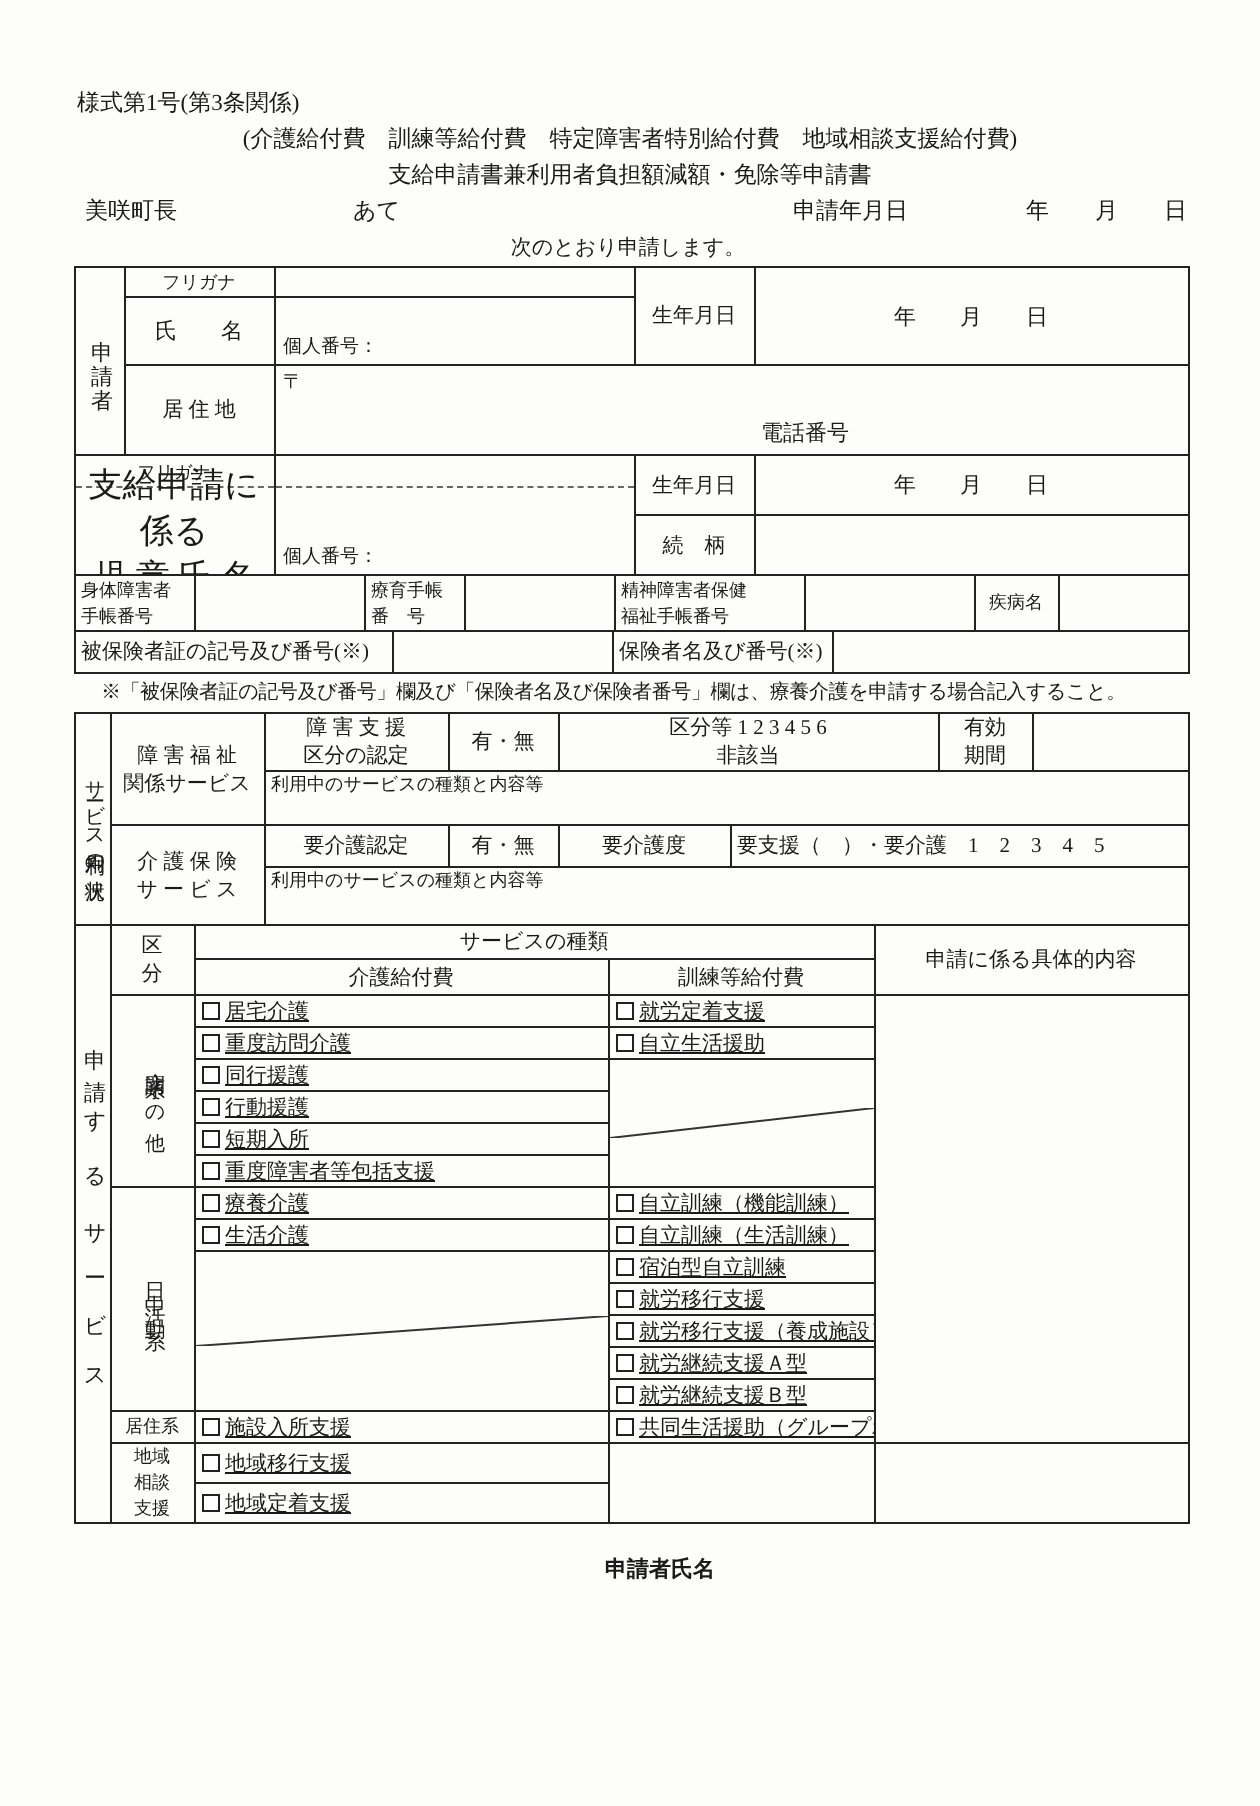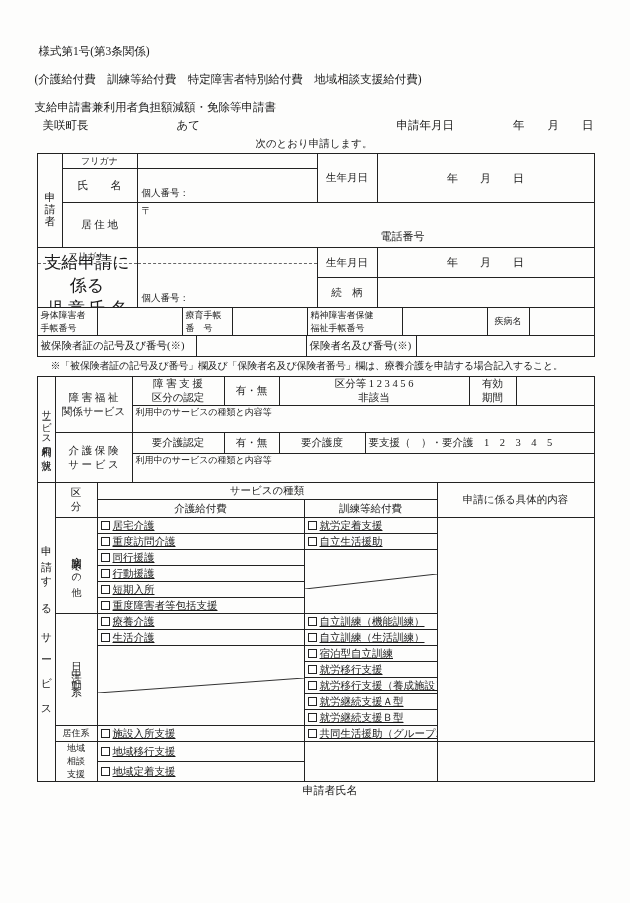--- a/index.html
+++ b/index.html
@@ -3,21 +3,21 @@
 <meta charset="utf-8">
 <style>
   * { box-sizing: border-box; margin: 0; padding: 0; }
   html,body { width: 630px; background: #fdfdfc; color: #1a1a1a;
     font-family: "Liberation Serif", "DejaVu Serif", serif; }
   body { height: 903px; overflow: hidden; }
   .page { width: 561px; margin: 0 auto; padding-top: 44px; position: relative; }
 
   
   .form-no { font-size: 11.5px; margin-left: 4px; }
-  .center-line { text-align: left; font-size: 11.5px; margin-top: 13px; }
+  .center-line { text-align: center; font-size: 11.5px; margin-top: 3px; }
   .addr-line { position: relative; height: 17px; margin-top: 3px; font-size: 11.5px; }
   .addr-line span { position: absolute; top: 0; }
   .a-name { left: 8px; font-family: Liberation Serif, serif; }
   .a-suffix { left: 142px; }
   .a-datelbl { left: 362px; }
   .a-dateval { right: 2px; }
   .intro { font-size: 10.5px; margin: 2px 0 2px -2px; text-align: center; }
 
   
   table { border-collapse: collapse; table-layout: fixed; width: 557px; margin-left: 2px; }
@@ -53,21 +53,21 @@
   .diag { padding: 0; }
   .diag svg { display: block; width: 100%; height: 100%; }
 
   .cb { display: inline-block; width: 9px; height: 9px; border: 1px solid #222;
     margin-right: 3px; vertical-align: -1px; background: #fff; }
   .item { font-size: 10.5px; text-decoration: underline; }
 
   .note { font-size: 10px; margin: 2px 0 3px 16px; letter-spacing: -0.2px; }
   .consent { font-size: 11.3px; line-height: 15px; margin-top: 4px; text-align: justify; }
   .sig-line { position: relative; height: 16px; font-size: 11px; }
-  .sig-line span { position: absolute; left: 268px; top: 1px; }
+  .sig-line span { position: absolute; left: 268px; top: 15px; font-weight: bold; }
 
   .ls-appl { letter-spacing: 12px; }
   .ls-apply { letter-spacing: 16px; font-size: 11px; }
   .ls-homon { letter-spacing: 1px; font-size: 10px; }
   .ls-nicchu { letter-spacing: 6px; font-size: 10.5px; }
   .ls-status { font-size: 10px; letter-spacing: 0.5px; }
 </style>
 </head>
 <body>
 

